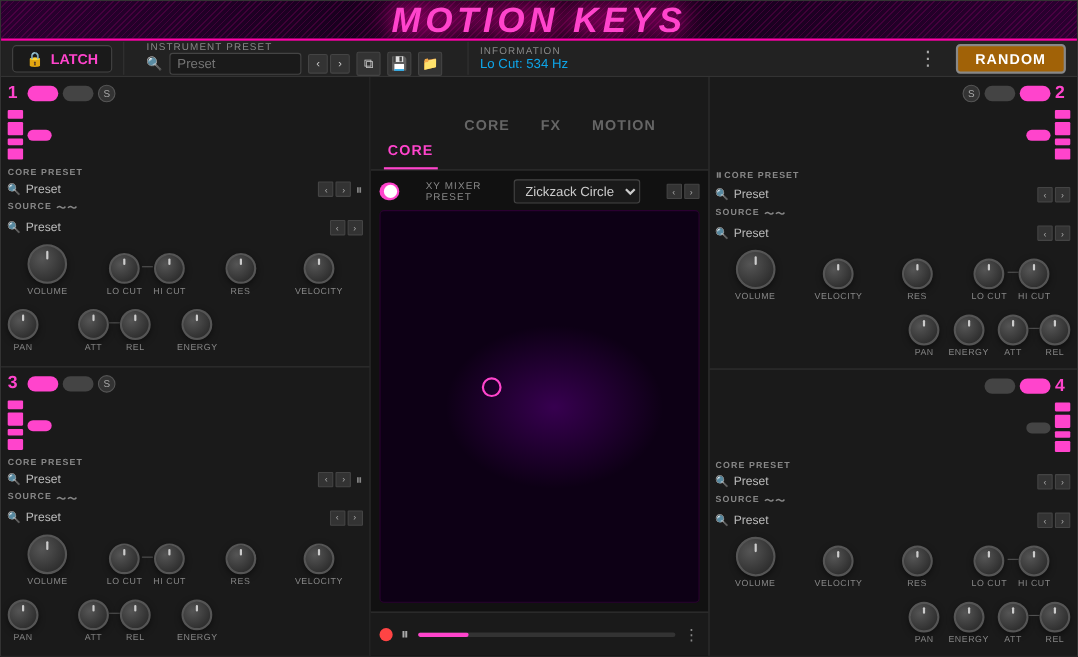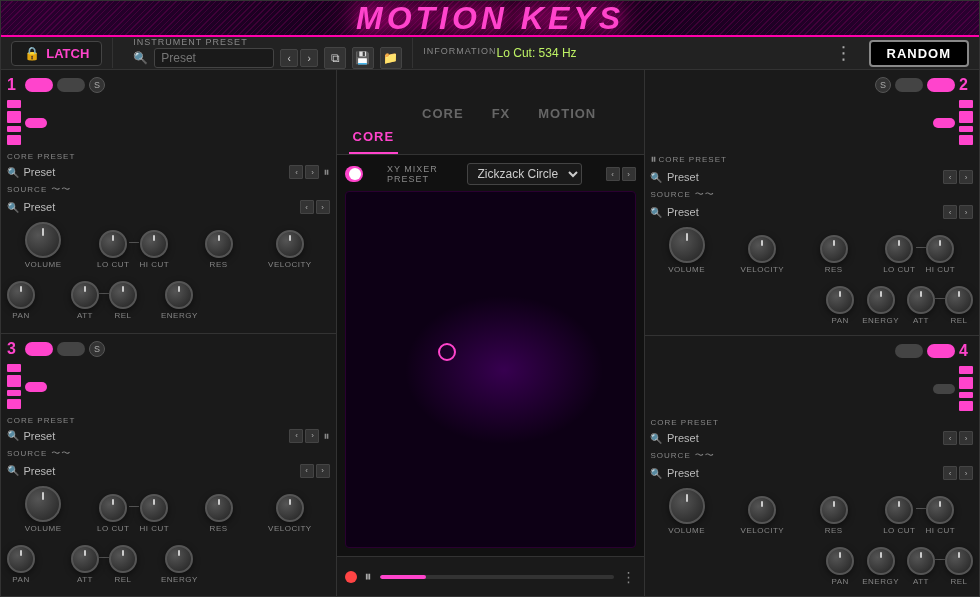--- a/index.html
+++ b/index.html
@@ -130,34 +130,35 @@
       height: 22px;
       display: flex;
       align-items: center;
       justify-content: center;
       cursor: pointer;
       font-size: 12px;
       border-radius: 2px;
     }
     .info-section {
       display: flex;
+      flex-direction: column;
       padding-right: 10px;
     }
     .info-value {
       font-size: 12px;
-      color: #bef264;
+      color: #0ea5e9;
     }
     .dots-btn {
       color: #aaa;
       cursor: pointer;
       font-size: 18px;
       padding: 0 6px;
     }
     .random-btn {
-      background: #000000;
+      background: #a16207;
       border: 2px solid #888;
       border-radius: 4px;
       color: #fff;
       font-weight: bold;
       font-size: 13px;
       padding: 4px 16px;
       cursor: pointer;
       letter-spacing: 1px;
       text-align: right;
     }
@@ -216,22 +217,22 @@
     .toggle-pill.active {
       background: #ff44cc;
     }
 
     .sub-label {
       font-size: 8px;
       color: #888;
       letter-spacing: 1px;
       text-transform: uppercase;
       display: flex;
-      align-items: center;
       gap: 4px;
+      font-weight: bold;
     }
     .preset-row-small {
       display: flex;
       align-items: center;
       gap: 4px;
     }
     .search-icon-small {
       color: #888;
       font-size: 10px;
     }

